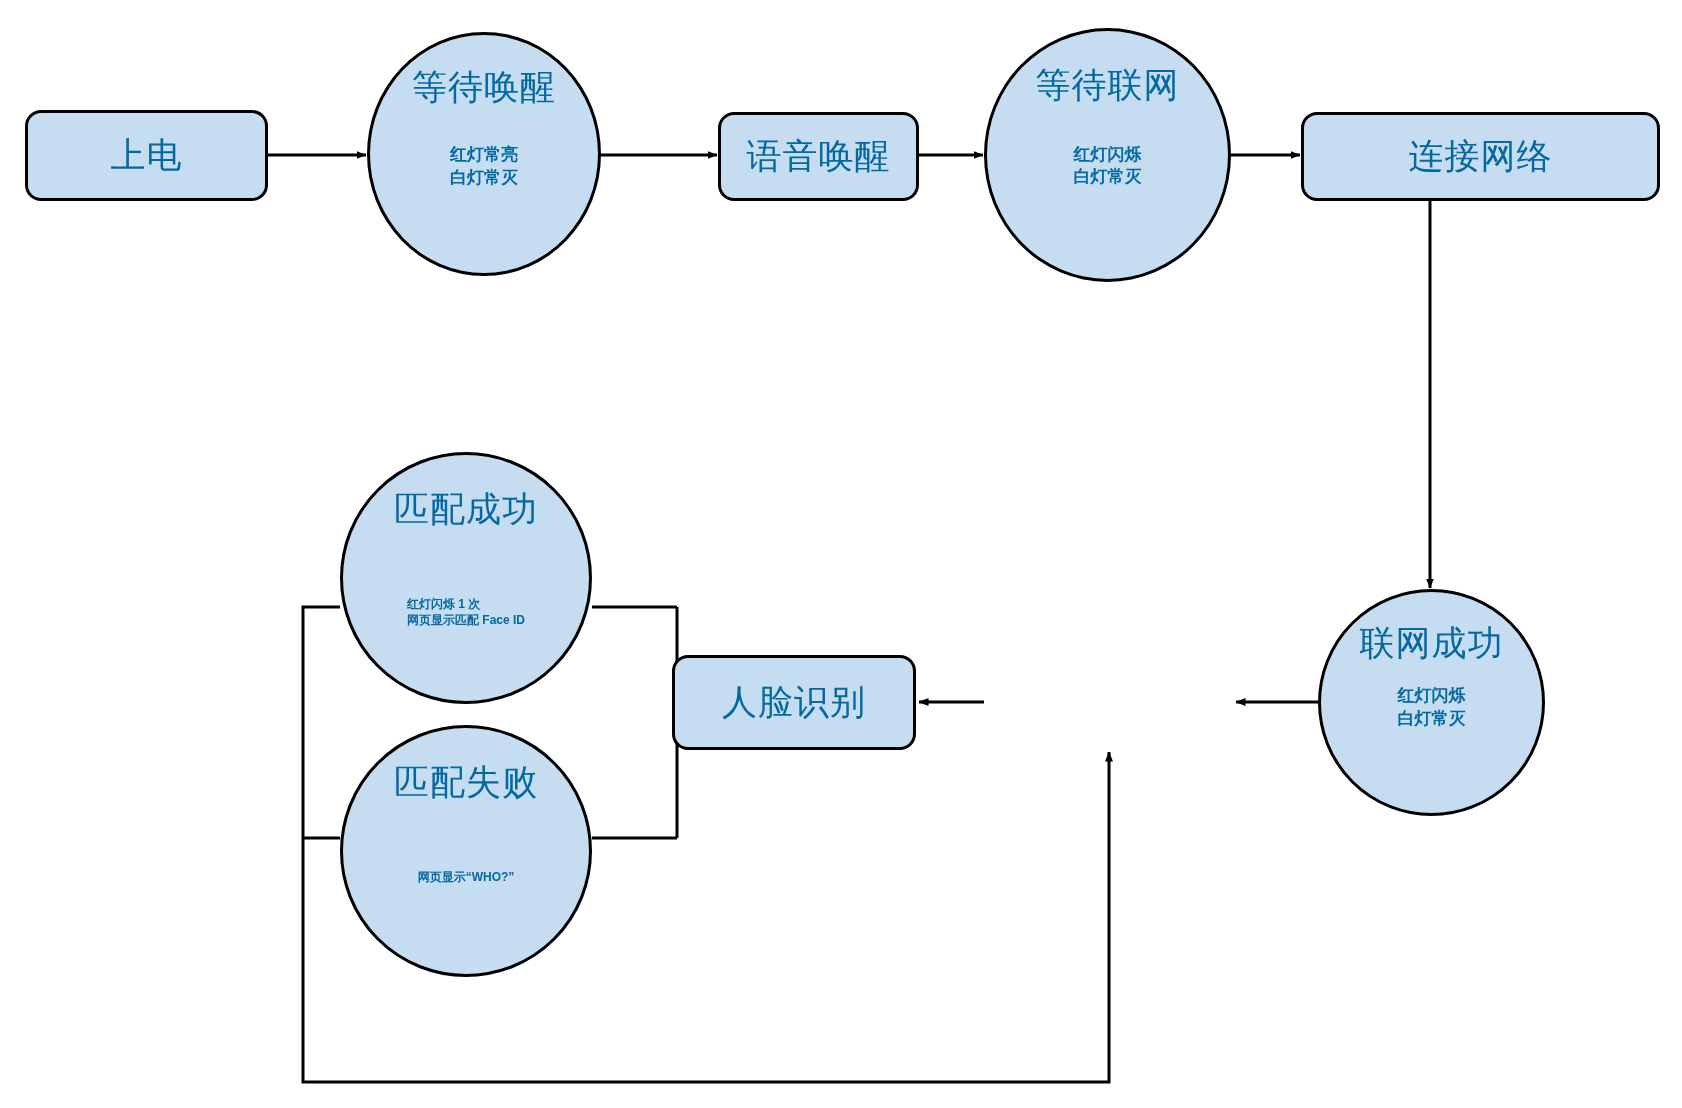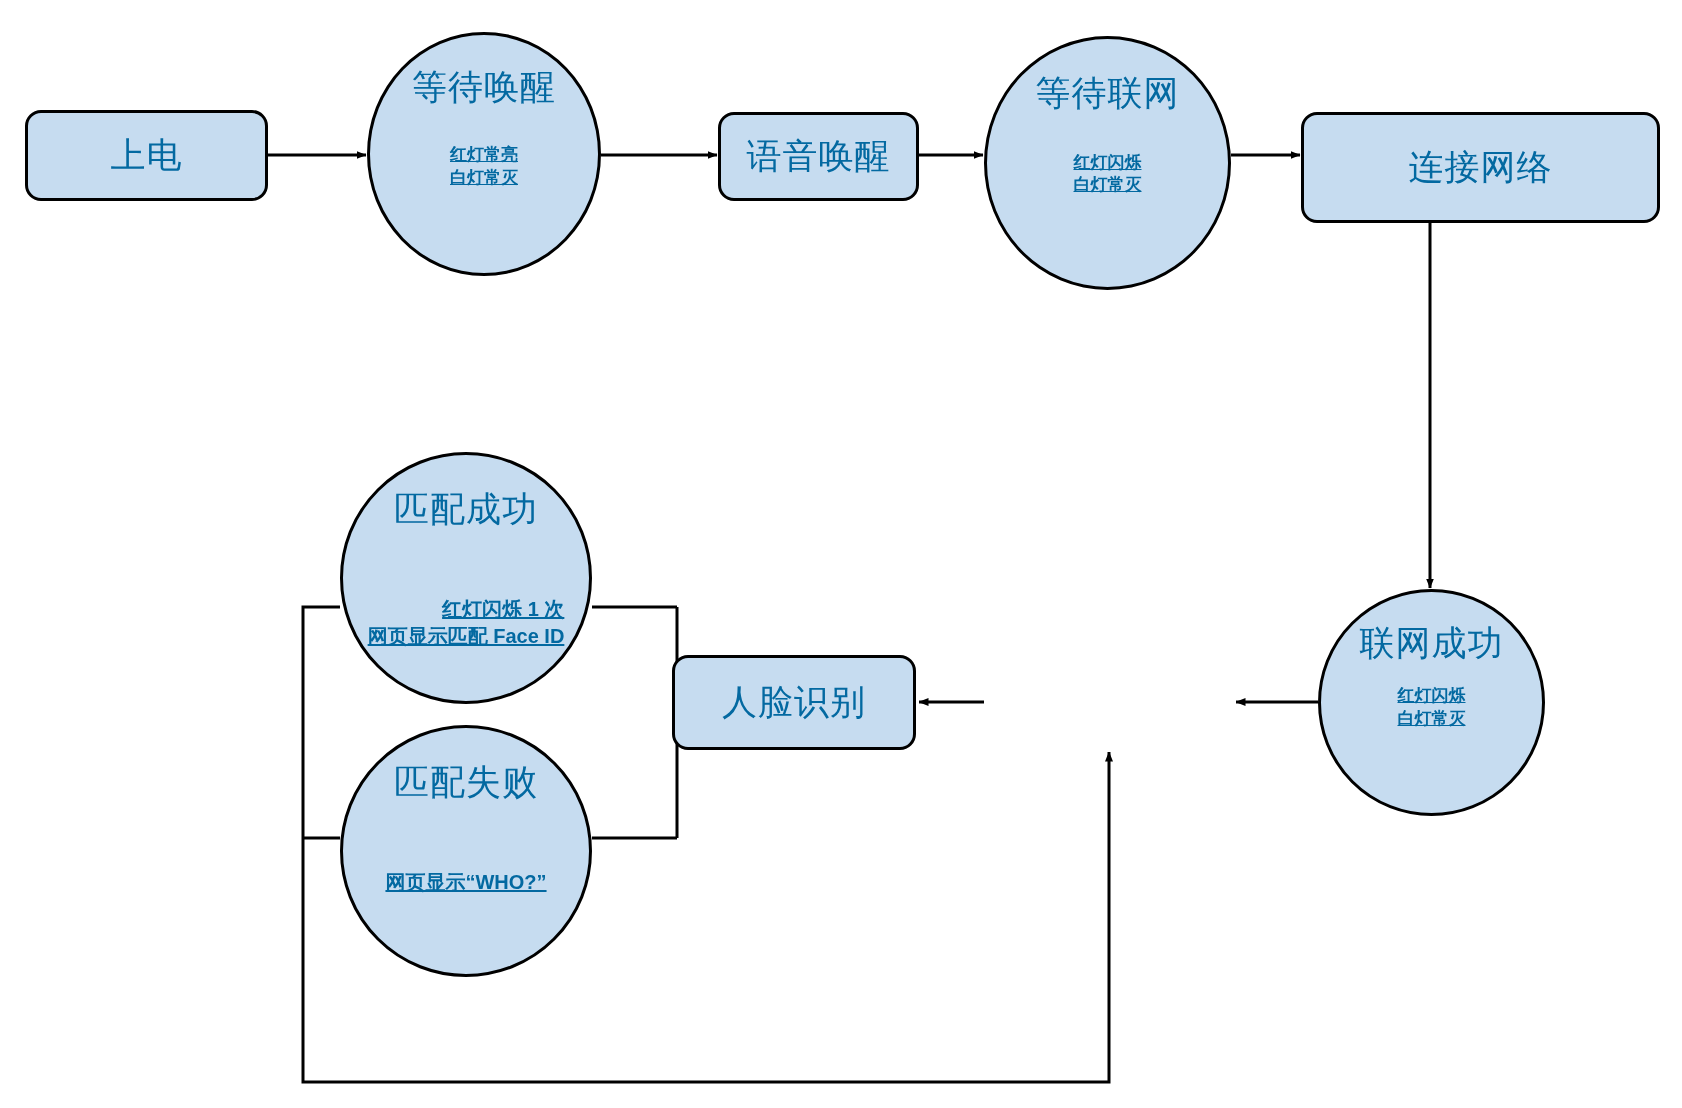--- a/index.html
+++ b/index.html
@@ -46,31 +46,30 @@
     line-height: 1.15;
     letter-spacing: 1px;
     white-space: nowrap;
   }
   .circle .node-title {
     margin-top: 14%;
   }
   .node-sub {
     font-size: 17px;
     line-height: 1.35;
-    text-align: right;
+    text-align: left;
     white-space: pre-line;
     font-weight: 600;
     margin-top: 16%;
-    text-decoration: underline;
   }
   .node-sub.tight {
     margin-top: 10%;
   }
   .node-sub.small {
-    font-size: 20px;
+    font-size: 12px;
     margin-top: 27%;
   }
 </style>
 </head>
 <body>
 
 <div id="canvas">
 
   <svg id="edges" viewBox="0 0 1682 1108" width="1682" height="1108">
     <defs>
@@ -109,27 +108,27 @@
   <div class="node circle" style="left:367px; top:32px; width:234px; height:244px;">
     <div class="node-title">等待唤醒</div>
     <div class="node-sub">红灯常亮
 白灯常灭</div>
   </div>
 
   <div class="node rect" style="left:718px; top:112px; width:201px; height:89px;">
     <div class="node-title">语音唤醒</div>
   </div>
 
-  <div class="node circle" style="left:984px; top:36px; width:247px; height:254px;">
+  <div class="node circle" style="left:984px; top:28px; width:247px; height:254px;">
     <div class="node-title">等待联网</div>
     <div class="node-sub">红灯闪烁
 白灯常灭</div>
   </div>
 
-  <div class="node rect" style="left:1301px; top:112px; width:359px; height:111px;">
+  <div class="node rect" style="left:1301px; top:112px; width:359px; height:89px;">
     <div class="node-title">连接网络</div>
   </div>
 
   <div class="node circle" style="left:1318px; top:589px; width:227px; height:227px;">
     <div class="node-title">联网成功</div>
     <div class="node-sub tight">红灯闪烁
 白灯常灭</div>
   </div>
 
 

